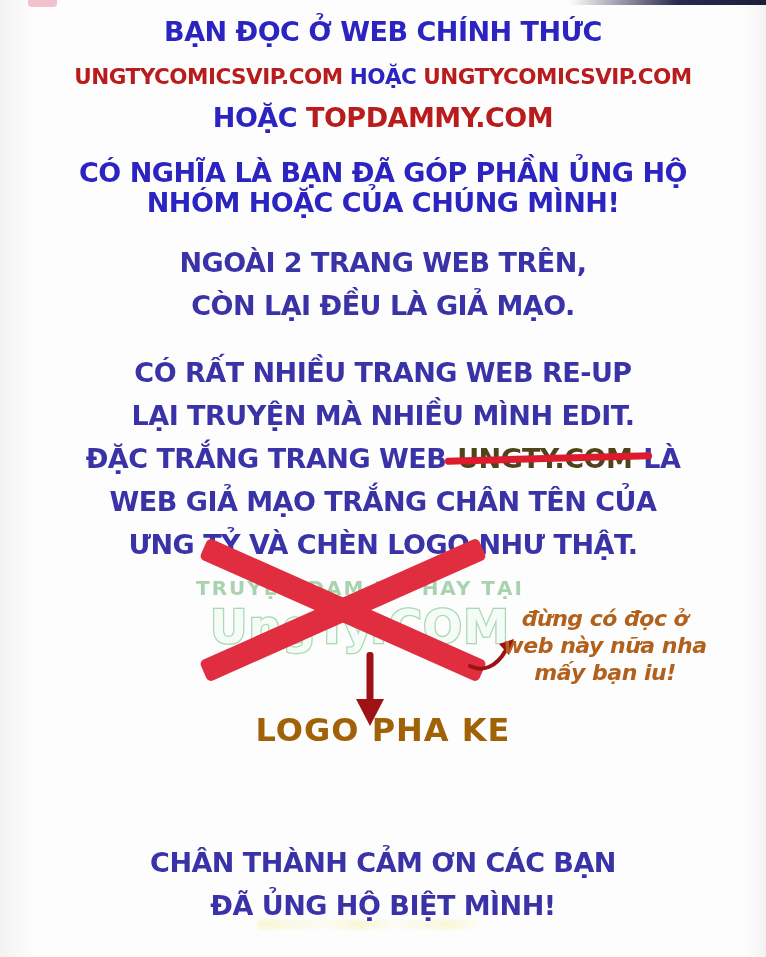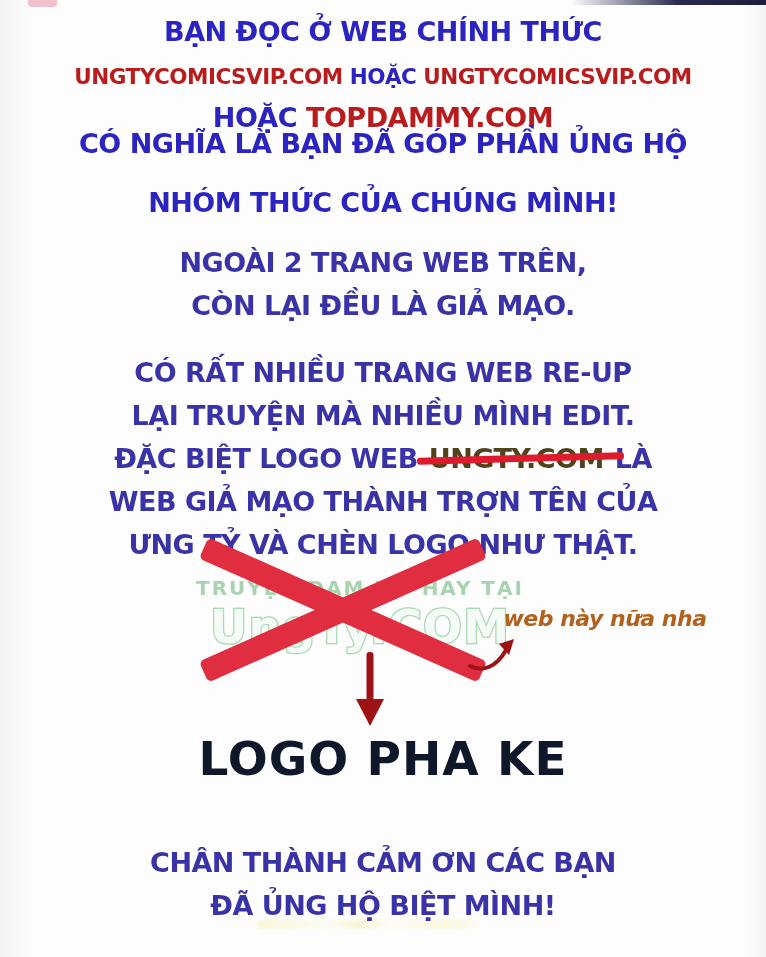--- a/index.html
+++ b/index.html
@@ -49,21 +49,21 @@
   .x-bar.b1{transform:translate(-50%,-50%) rotate(24deg);}
   .x-bar.b2{transform:translate(-50%,-50%) rotate(-24deg);}
 
   .curved-arrow{position:absolute;left:468px;top:634px;width:48px;height:40px;color:#9e1216;}
   .down-arrow{position:absolute;left:355px;top:652px;width:30px;height:75px;color:#9e1216;}
 
   .note{position:absolute;left:500px;top:606px;width:210px;text-align:center;
     color:#b2611d;font-weight:700;font-style:italic;font-size:22px;line-height:1.22;
     letter-spacing:-0.5px;}
 
-  .fake-label{top:731px;font-size:47px;letter-spacing:1px;color:#0f172a;}
+  .fake-label{top:711px;font-size:32px;letter-spacing:1px;color:#a16207;}
 </style>
 </head>
 <body>
 
 <div class="edge-left"></div>
 <div class="edge-right"></div>
 <div class="sliver-pink"></div>
 <div class="sliver-navy"></div>
 <div class="smudge"></div>
 
@@ -73,55 +73,57 @@
   <span class="red">UNGTYCOMICSVIP.COM</span>
   <span class="blue-hdr"> <span>HOẶC</span> </span>
   <span class="red">UNGTYCOMICSVIP.COM</span>
 </div>
 
 <div class="line" style="top:102px">
   <span class="blue-hdr"><span>HOẶC</span> </span>
   <span class="red">TOPDAMMY.COM</span>
 </div>
 
-<div class="line blue-hdr" style="top:128px">CÓ NGHĨA LÀ BẠN ĐÃ GÓP PHẦN ỦNG HỘ</div>
-<div class="line blue-hdr" style="top:187px">NHÓM THỨC CỦA CHÚNG MÌNH!</div>
+<div class="line blue-hdr" style="top:157px">CÓ NGHĨA LÀ BẠN ĐÃ GÓP PHẦN ỦNG HỘ</div>
+<div class="line blue-hdr" style="top:187px">NHÓM HOẶC CỦA CHÚNG MÌNH!</div>
 
 <div class="line blue-body" style="top:247px">NGOÀI 2 TRANG WEB TRÊN,</div>
 <div class="line blue-body" style="top:290px">CÒN LẠI ĐỀU LÀ GIẢ MẠO.</div>
 
 <div class="line blue-body" style="top:357px">CÓ RẤT NHIỀU TRANG WEB RE-UP</div>
 <div class="line blue-body" style="top:400px">LẠI TRUYỆN MÀ NHIỀU MÌNH EDIT.</div>
 
 <div class="line blue-body" style="top:443px">
-  <span>ĐẶC BIỆT LOGO WEB</span>
+  <span>ĐẶC TRẮNG TRANG WEB</span>
   <span class="fake-site"><span>UNGTY.COM</span><span class="strike-bar"></span></span>
   <span>LÀ</span>
 </div>
 
-<div class="line blue-body" style="top:486px">WEB GIẢ MẠO THÀNH TRỢN TÊN CỦA</div>
+<div class="line blue-body" style="top:486px">WEB GIẢ MẠO TRẮNG CHÂN TÊN CỦA</div>
 <div class="line blue-body" style="top:529px">ƯNG TỶ VÀ CHÈN LOGO NHƯ THẬT.</div>
 
 <div class="logo-box">
   <div class="logo-tagline">TRUYỆN ĐAM MỸ HAY TẠI</div>
   <div class="logo-name">UngTy.COM</div>
 </div>
 
 <div class="x-mark">
   <div class="x-bar b1"></div>
   <div class="x-bar b2"></div>
 </div>
 
 <svg class="curved-arrow" viewBox="0 0 48 40" xmlns="http://www.w3.org/2000/svg">
   <path d="M2 32 C 14 38, 28 34, 38 16" fill="none" stroke="currentColor" stroke-width="4" stroke-linecap="round"></path>
   <polygon points="31,10 46,5 41,21" fill="currentColor"></polygon>
 </svg>
 
 <div class="note">
+  <div>đừng có đọc ở</div>
   <div>web này nữa nha</div>
+  <div>mấy bạn iu!</div>
 </div>
 
 <svg class="down-arrow" viewBox="0 0 30 75" xmlns="http://www.w3.org/2000/svg">
   <rect x="11.5" y="0" width="7" height="52" rx="3" fill="currentColor"></rect>
   <polygon points="1,47 29,47 15,74" fill="currentColor"></polygon>
 </svg>
 
 <div class="line fake-label">LOGO PHA KE</div>
 
 <div class="line blue-body" style="top:847px">CHÂN THÀNH CẢM ƠN CÁC BẠN</div>

